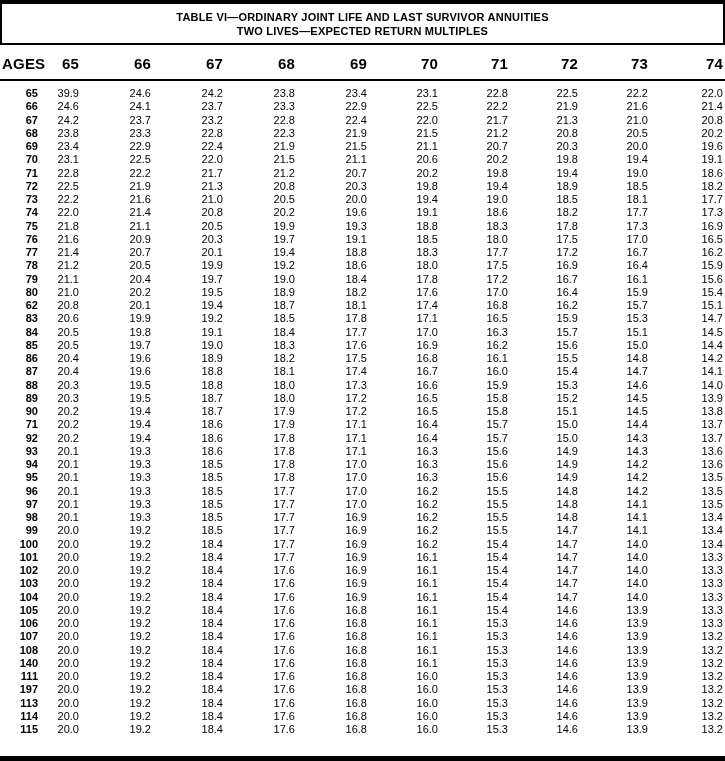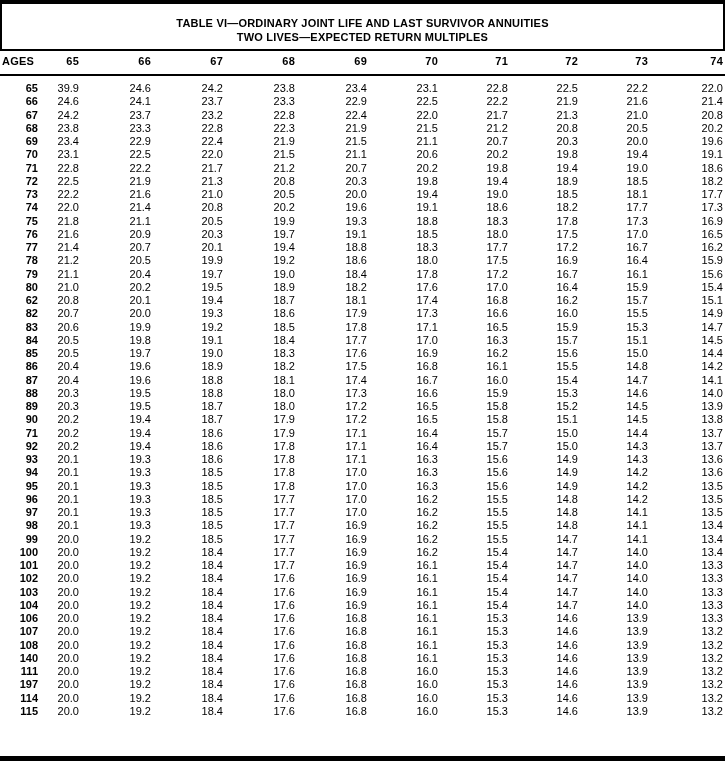--- a/index.html
+++ b/index.html
@@ -20,32 +20,32 @@
   }
   .title-box {
     width: 725px;
     border-left: 2px solid #000;
     border-right: 2px solid #000;
     border-bottom: 2px solid #000;
     text-align: center;
     font-weight: bold;
     font-size: 11px;
     line-height: 14px;
-    padding: 12px 0 5px 0;
+    padding: 6px 0 5px 0;
     letter-spacing: 0.2px;
   }
   table.annuity {
     width: 725px;
     border-collapse: collapse;
     table-layout: fixed;
   }
   table.annuity thead th {
-    font-size: 11px;
+    font-size: 15px;
     font-weight: bold;
-    padding: 4px 2px 7px 2px;
+    padding: 10px 2px 7px 2px;
     border-bottom: 2px solid #000;
     letter-spacing: 0.2px;
   }
   th.ages-hdr { text-align: left; padding-left: 0; }
   th.col-hdr  { text-align: right; }
   table.annuity tbody td {
     font-size: 11px;
     line-height: 13.25px;
     padding: 0 2px;
     white-space: nowrap;
@@ -313,33 +313,20 @@
           <td>19.4</td>
           <td>18.7</td>
           <td>18.1</td>
           <td>17.4</td>
           <td>16.8</td>
           <td>16.2</td>
           <td>15.7</td>
           <td>15.1</td>
         </tr>
         <tr>
-          <td class="age">82</td>
-          <td>20.7</td>
-          <td>20.0</td>
-          <td>19.3</td>
-          <td>18.6</td>
-          <td>17.9</td>
-          <td>17.3</td>
-          <td>16.6</td>
-          <td>16.0</td>
-          <td>15.5</td>
-          <td>14.9</td>
-        </tr>
-        <tr>
           <td class="age">83</td>
           <td>20.6</td>
           <td>19.9</td>
           <td>19.2</td>
           <td>18.5</td>
           <td>17.8</td>
           <td>17.1</td>
           <td>16.5</td>
           <td>15.9</td>
           <td>15.3</td>
@@ -612,20 +599,33 @@
           <td>18.4</td>
           <td>17.6</td>
           <td>16.9</td>
           <td>16.1</td>
           <td>15.4</td>
           <td>14.7</td>
           <td>14.0</td>
           <td>13.3</td>
         </tr>
         <tr>
+          <td class="age">105</td>
+          <td>20.0</td>
+          <td>19.2</td>
+          <td>18.4</td>
+          <td>17.6</td>
+          <td>16.8</td>
+          <td>16.1</td>
+          <td>15.4</td>
+          <td>14.6</td>
+          <td>13.9</td>
+          <td>13.3</td>
+        </tr>
+        <tr>
           <td class="age">106</td>
           <td>20.0</td>
           <td>19.2</td>
           <td>18.4</td>
           <td>17.6</td>
           <td>16.8</td>
           <td>16.1</td>
           <td>15.3</td>
           <td>14.6</td>
           <td>13.9</td>
@@ -678,20 +678,33 @@
           <td>17.6</td>
           <td>16.8</td>
           <td>16.0</td>
           <td>15.3</td>
           <td>14.6</td>
           <td>13.9</td>
           <td>13.2</td>
         </tr>
         <tr>
           <td class="age">197</td>
+          <td>20.0</td>
+          <td>19.2</td>
+          <td>18.4</td>
+          <td>17.6</td>
+          <td>16.8</td>
+          <td>16.0</td>
+          <td>15.3</td>
+          <td>14.6</td>
+          <td>13.9</td>
+          <td>13.2</td>
+        </tr>
+        <tr>
+          <td class="age">113</td>
           <td>20.0</td>
           <td>19.2</td>
           <td>18.4</td>
           <td>17.6</td>
           <td>16.8</td>
           <td>16.0</td>
           <td>15.3</td>
           <td>14.6</td>
           <td>13.9</td>
           <td>13.2</td>

